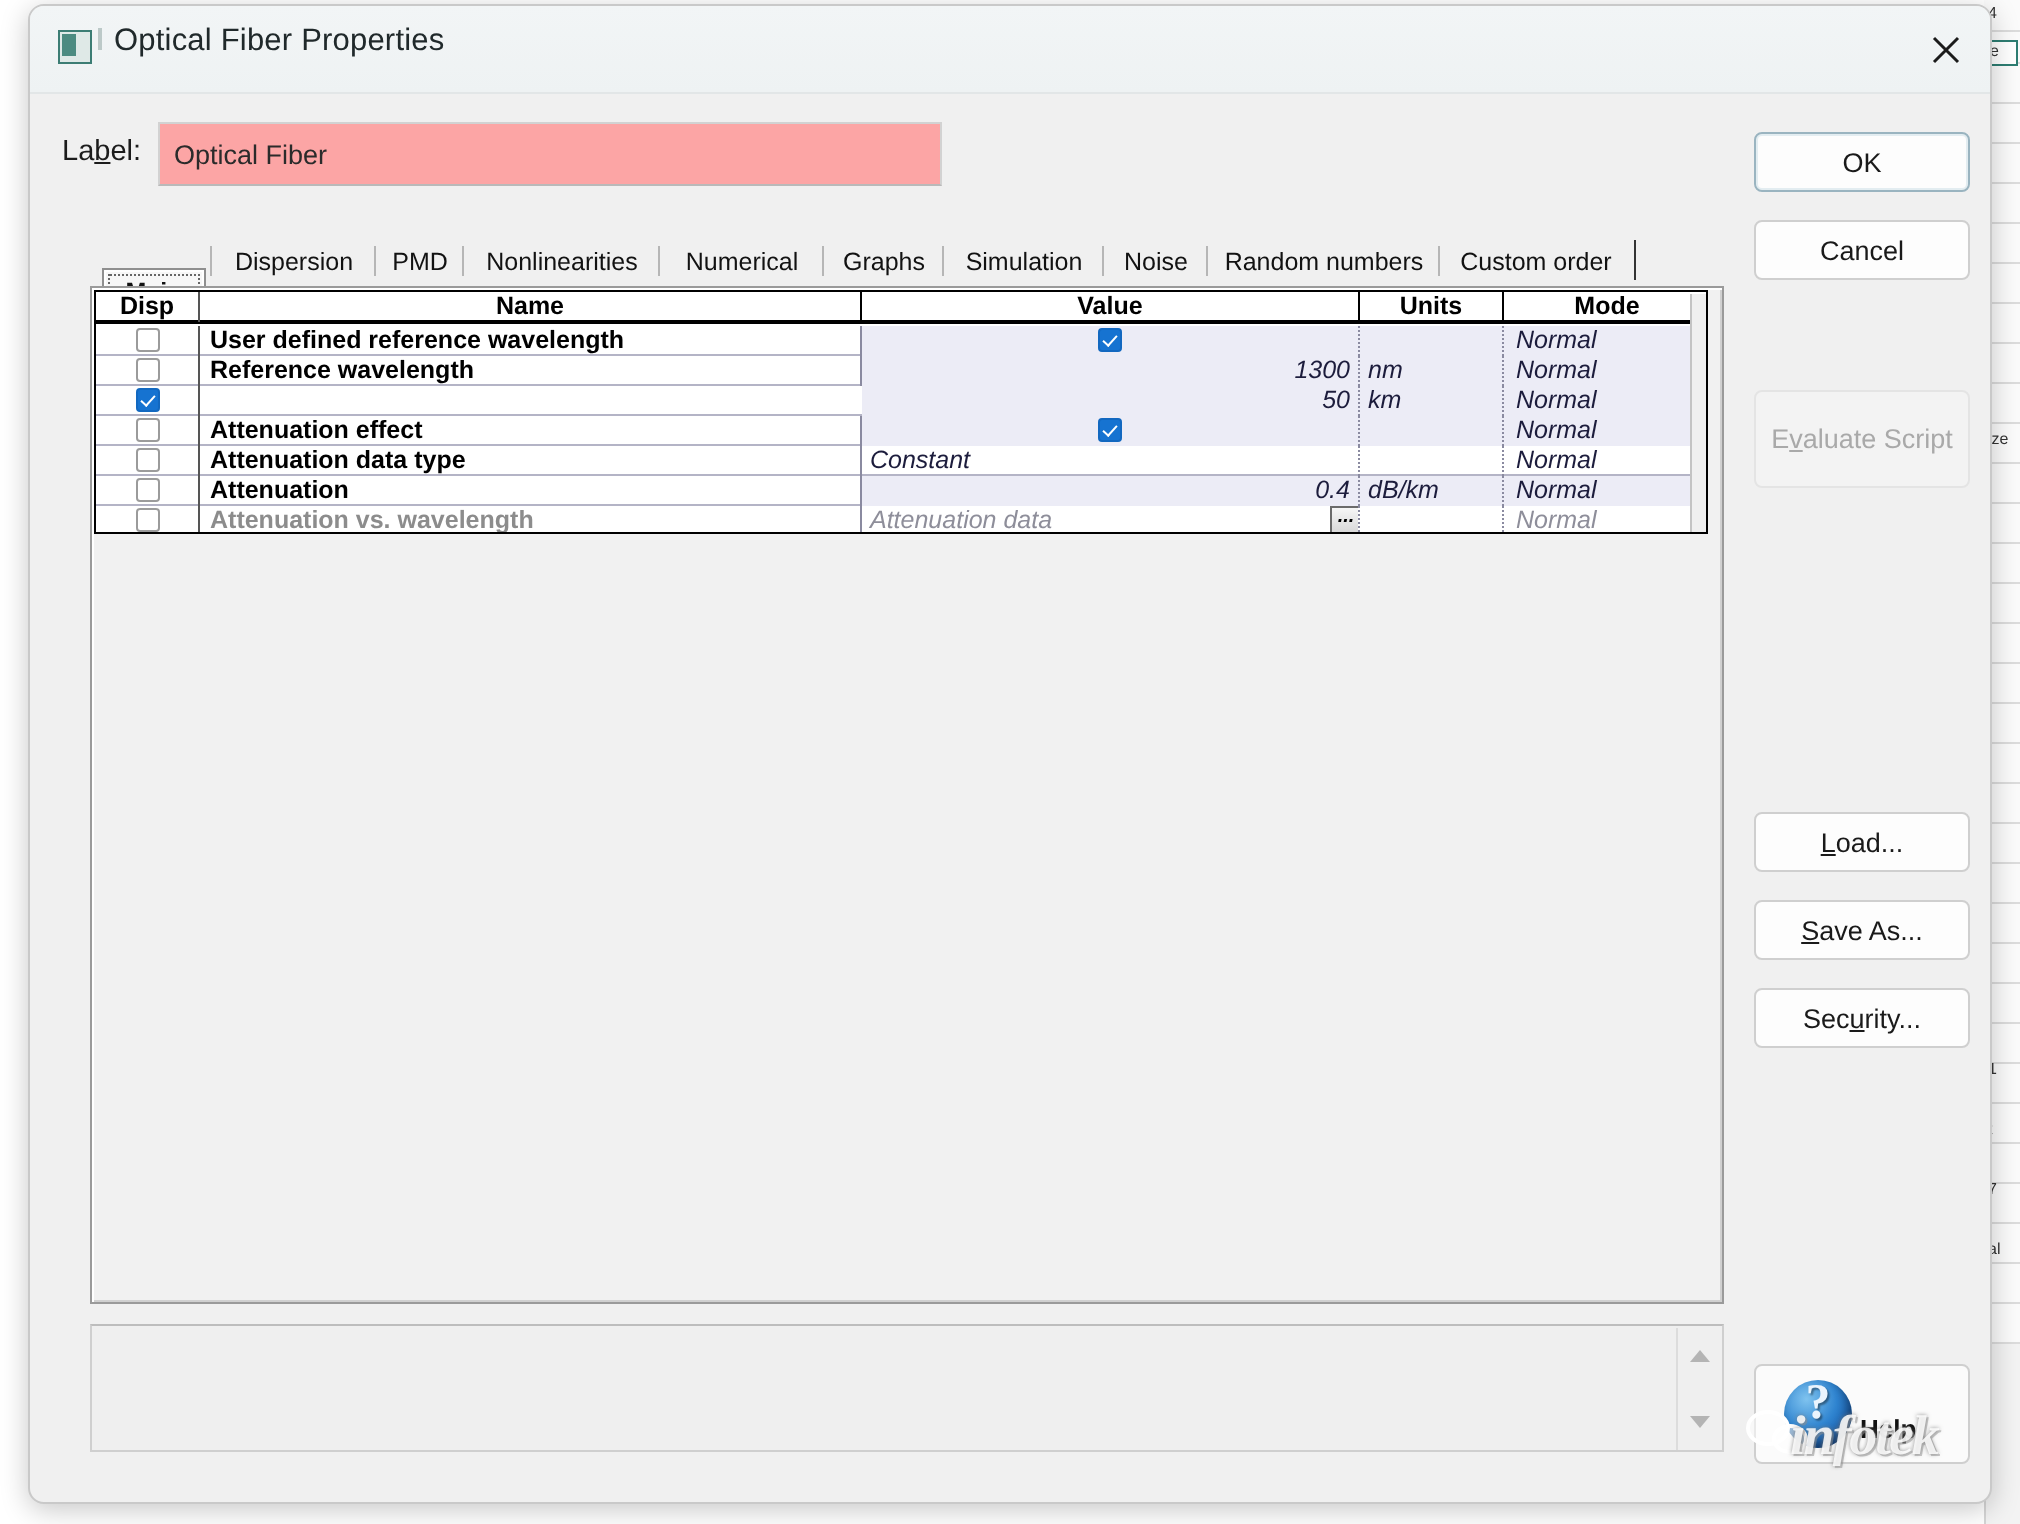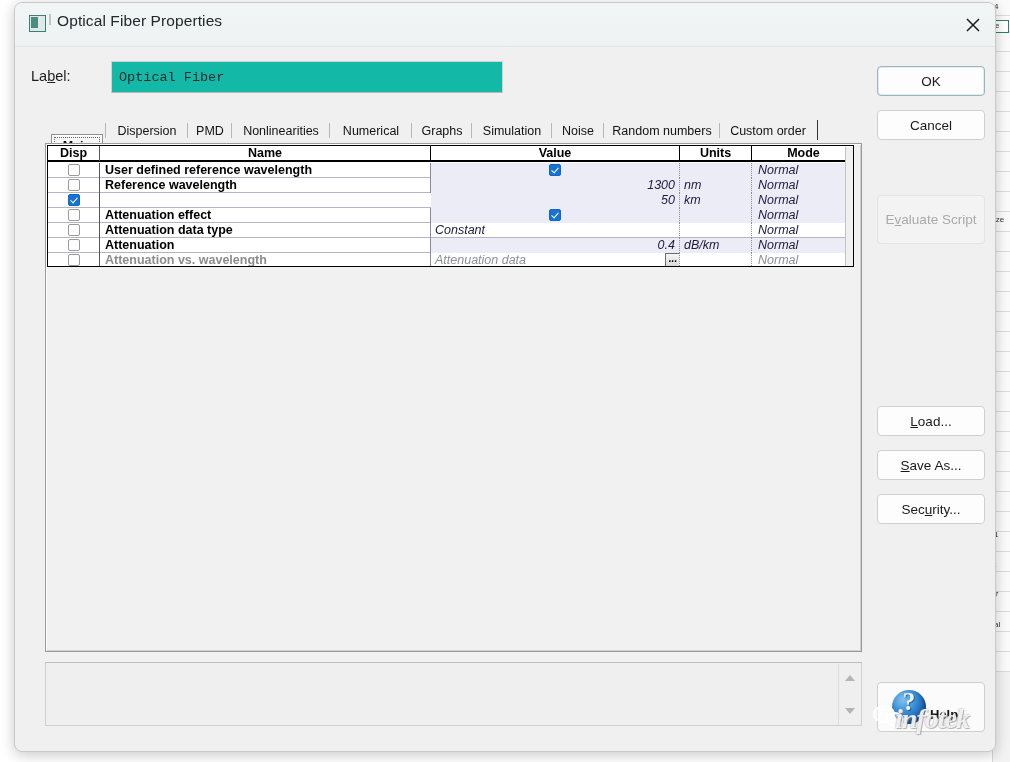--- a/index.html
+++ b/index.html
@@ -75,28 +75,27 @@
 
   
   #label-text {
     position: absolute; left: 16px; top: 65px;
     font-size: 14.5px; color: #1c1c1c;
   }
   #label-text u { text-decoration: underline; }
   #label-input {
     position: absolute; left: 64px; top: 58px;
     width: 392px; height: 32px;
-    background: #14b8a6;
+    background: #fca5a5;
     border: 1px solid #d2d2d2;
     border-bottom: 1px solid #b9b9b9;
     padding: 0 7px;
     font-size: 13.5px; color: #2b2b2b;
-    font-family: Liberation Mono, monospace;
+    font-family: Liberation Sans, sans-serif;
     outline: none;
-    margin-left: 32px;
   }
 
   
   #tabstrip {
     position: absolute; left: 18px; top: 114px;
     width: 820px; height: 26px;
   }
   .tab {
     position: absolute; top: 3px; height: 21px;
     font-size: 12.5px; color: #121212;

